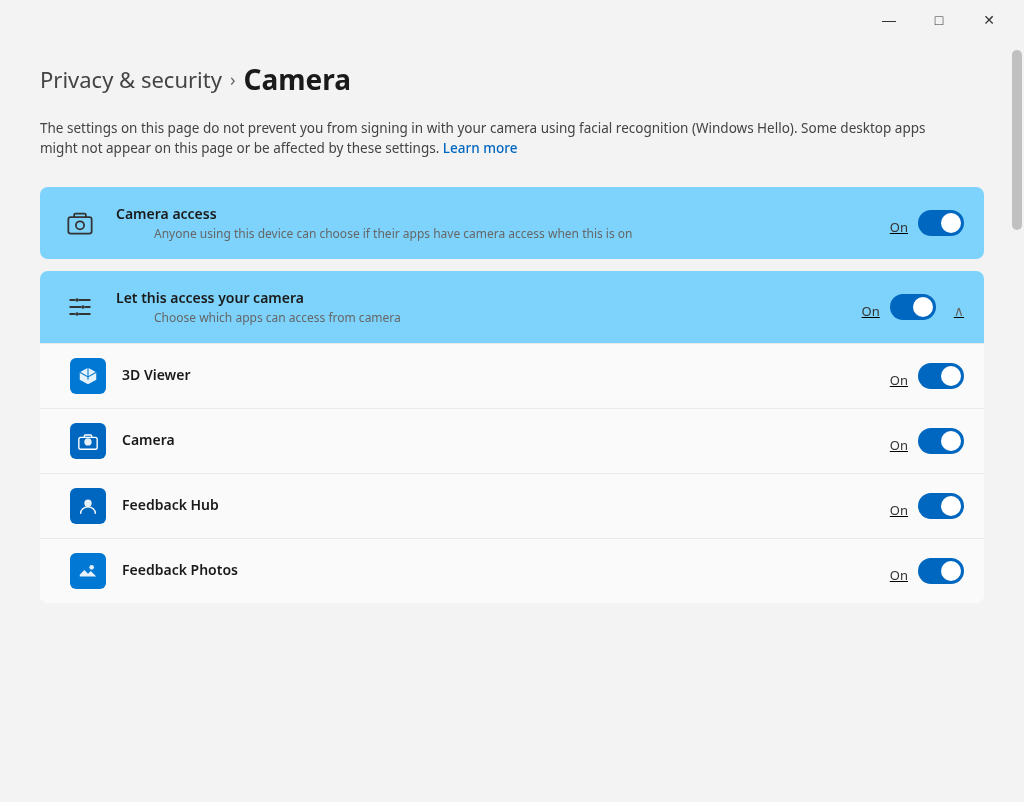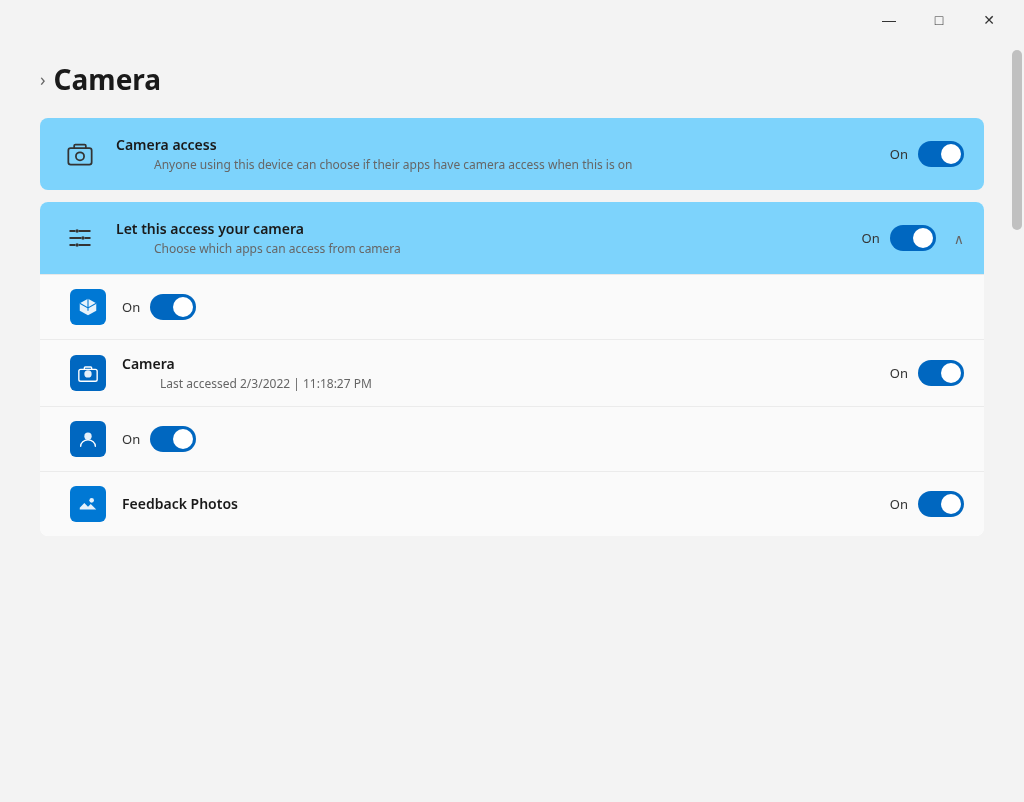--- a/index.html
+++ b/index.html
@@ -139,23 +139,24 @@
       margin-bottom: 2px;
     }
     .setting-subtitle {
       font-size: 12px;
       color: #666;
       margin-left: 38px;
     }
 
     .setting-control {
       display: flex;
-      align-items: center;
+      align-items: flex-end;
       gap: 10px;
       flex-shrink: 0;
+      text-decoration: underline;
     }
     .setting-status {
       font-size: 13px;
       color: #333;
     }
 
     
     .toggle {
       position: relative;
       width: 46px;
@@ -236,24 +237,29 @@
   </div>
 </div>
 
 <div class="scrollbar-track">
   <div class="scrollbar-thumb"></div>
 </div>
 
 <div class="content">
 
   <div class="breadcrumb">
+    <span class="breadcrumb-parent">Privacy &amp; security</span>
     <span class="breadcrumb-separator">›</span>
     <span class="breadcrumb-current">Camera</span>
   </div>
 
+  <p class="description">
+    <span>The settings on this page do not prevent you from signing in with your camera using facial recognition (Windows Hello). Some desktop apps might not appear on this page or be affected by these settings.</span>
+    <a href="#">Learn more</a>
+  </p>
 
   <div class="settings-card">
     <div class="setting-row">
       <div class="setting-icon">
         <svg viewBox="0 0 24 24" fill="none" stroke="#333" stroke-width="1.5">
           <rect x="2" y="7" width="20" height="14" rx="2" stroke="#333"></rect>
           <circle cx="12" cy="14" r="3.5" stroke="#333"></circle>
           <path d="M7 7V5a1 1 0 011-1h8a1 1 0 011 1v2" stroke="#333"></path>
         </svg>
       </div>
@@ -301,58 +307,63 @@
       </div>
     </div>
 
     <div class="sub-setting-row">
       <div class="app-icon" style="background:#0078d4; margin-right:16px;">
         <svg width="22" height="22" viewBox="0 0 24 24" fill="none">
           <path d="M12 3L3 8v8l9 5 9-5V8L12 3z" fill="white" opacity="0.9"></path>
           <path d="M12 3v13M3 8l9 5 9-5" stroke="#0078d4" stroke-width="1.2"></path>
         </svg>
       </div>
+      <div class="setting-text">
+        <div class="setting-title">3D Viewer</div>
+      </div>
       <div class="setting-control">
         <span class="setting-status">On</span>
         <label class="toggle on">
           <input type="checkbox" checked="" style="">
           <span class="toggle-slider"></span>
         </label>
       </div>
     </div>
 
     <div class="sub-setting-row">
       <div class="app-icon" style="background:#0067c0; margin-right:16px;">
         <svg width="22" height="22" viewBox="0 0 24 24" fill="none">
           <circle cx="12" cy="13" r="4" fill="white" opacity="0.9"></circle>
           <rect x="2" y="8" width="20" height="13" rx="2" stroke="white" stroke-width="1.5" fill="none"></rect>
           <path d="M8 8V6.5a1 1 0 011-1h6a1 1 0 011 1V8" stroke="white" stroke-width="1.5"></path>
         </svg>
       </div>
       <div class="setting-text">
         <div class="setting-title">Camera</div>
-        <div class="setting-subtitle">Last accessed 2/3/2022  |  11:18:27 PM</div>
       </div>
       <div class="setting-control">
         <span class="setting-status">On</span>
         <label class="toggle on">
           <input type="checkbox" checked="" style="">
           <span class="toggle-slider"></span>
         </label>
       </div>
     </div>
 
 
     <div class="sub-setting-row">
       <div class="app-icon" style="background:#0067c0; margin-right:16px;">
         <svg width="22" height="22" viewBox="0 0 24 24" fill="none">
           <circle cx="12" cy="9" r="4" fill="white" opacity="0.9"></circle>
           <path d="M4 20c0-4 3.6-7 8-7s8 3 8 7" stroke="white" stroke-width="1.5" stroke-linecap="round"></path>
         </svg>
       </div>
+      <div class="setting-text">
+        <div class="setting-title">Feedback Hub</div>
+      </div>
       <div class="setting-control">
         <span class="setting-status">On</span>
         <label class="toggle on">
           <input type="checkbox" checked="" style="">
           <span class="toggle-slider"></span>
         </label>
       </div>
     </div>
 
     <div class="sub-setting-row">

